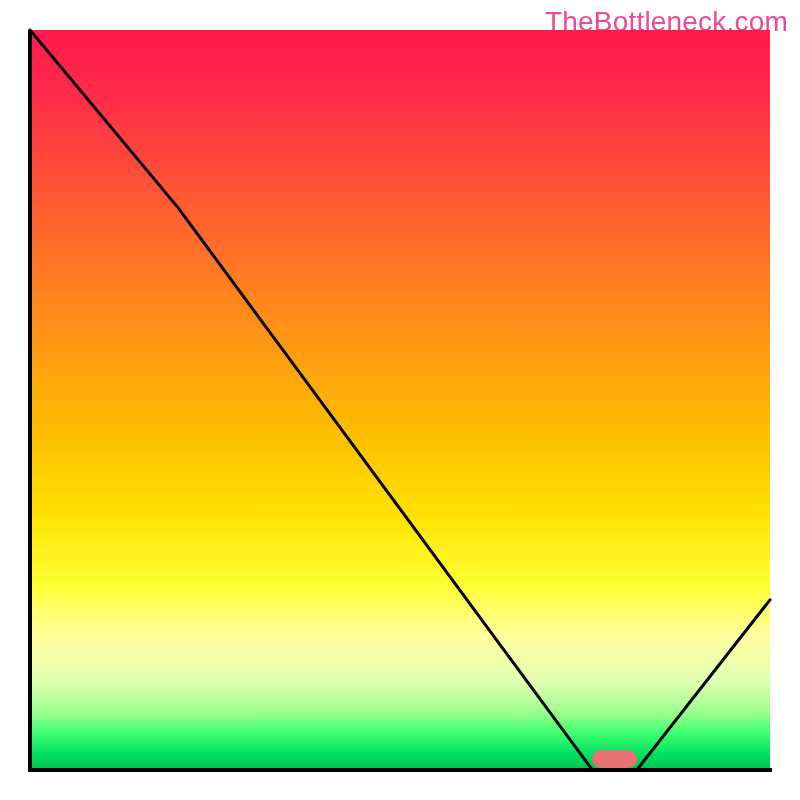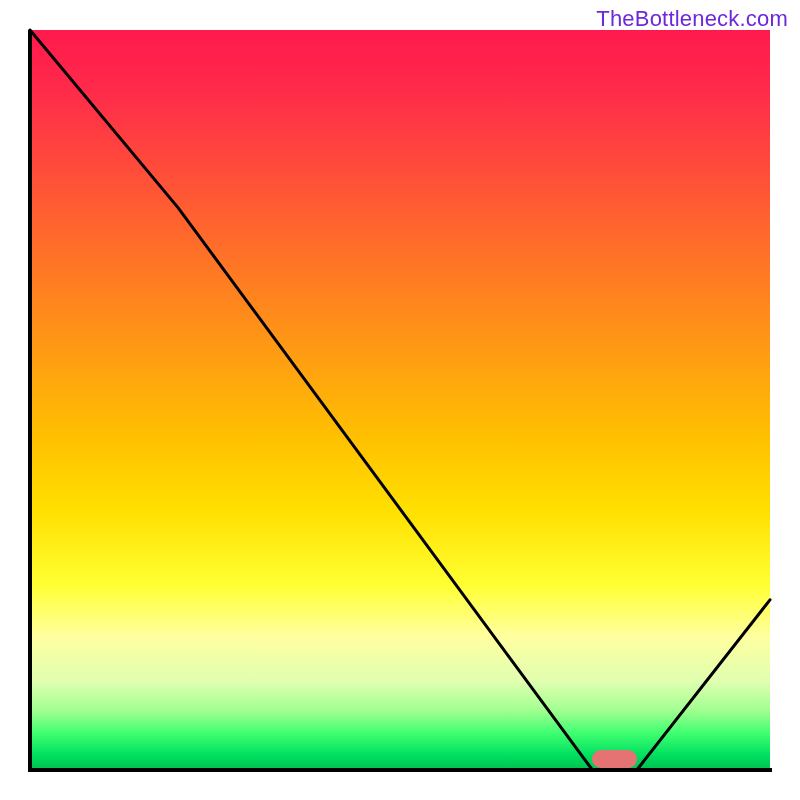--- a/index.html
+++ b/index.html
@@ -47,23 +47,23 @@
     top: 768px;
     width: 744px;
     height: 4px;
     background: #000;
   }
   .watermark {
     position: absolute;
     top: 6px;
     right: 12px;
     font-family: Arial, Helvetica, sans-serif;
-    font-size: 22px;
+    font-size: 28px;
     font-weight: normal;
-    color: #6d28d9;
+    color: #ec4899;
     letter-spacing: 0.2px;
   }
   svg.curve {
     position: absolute;
     left: 30px;
     top: 30px;
     width: 740px;
     height: 740px;
     overflow: visible;
   }

